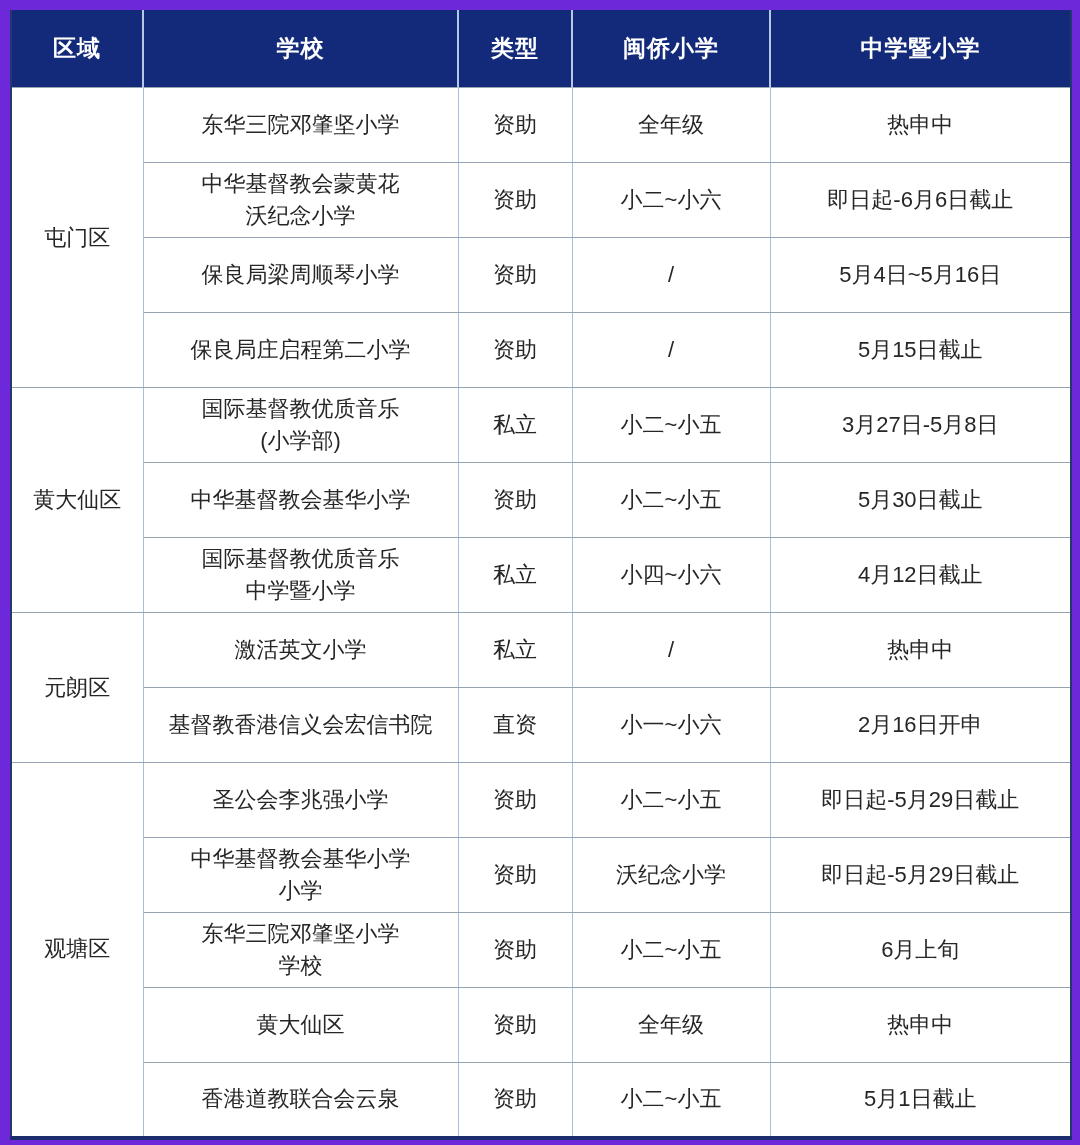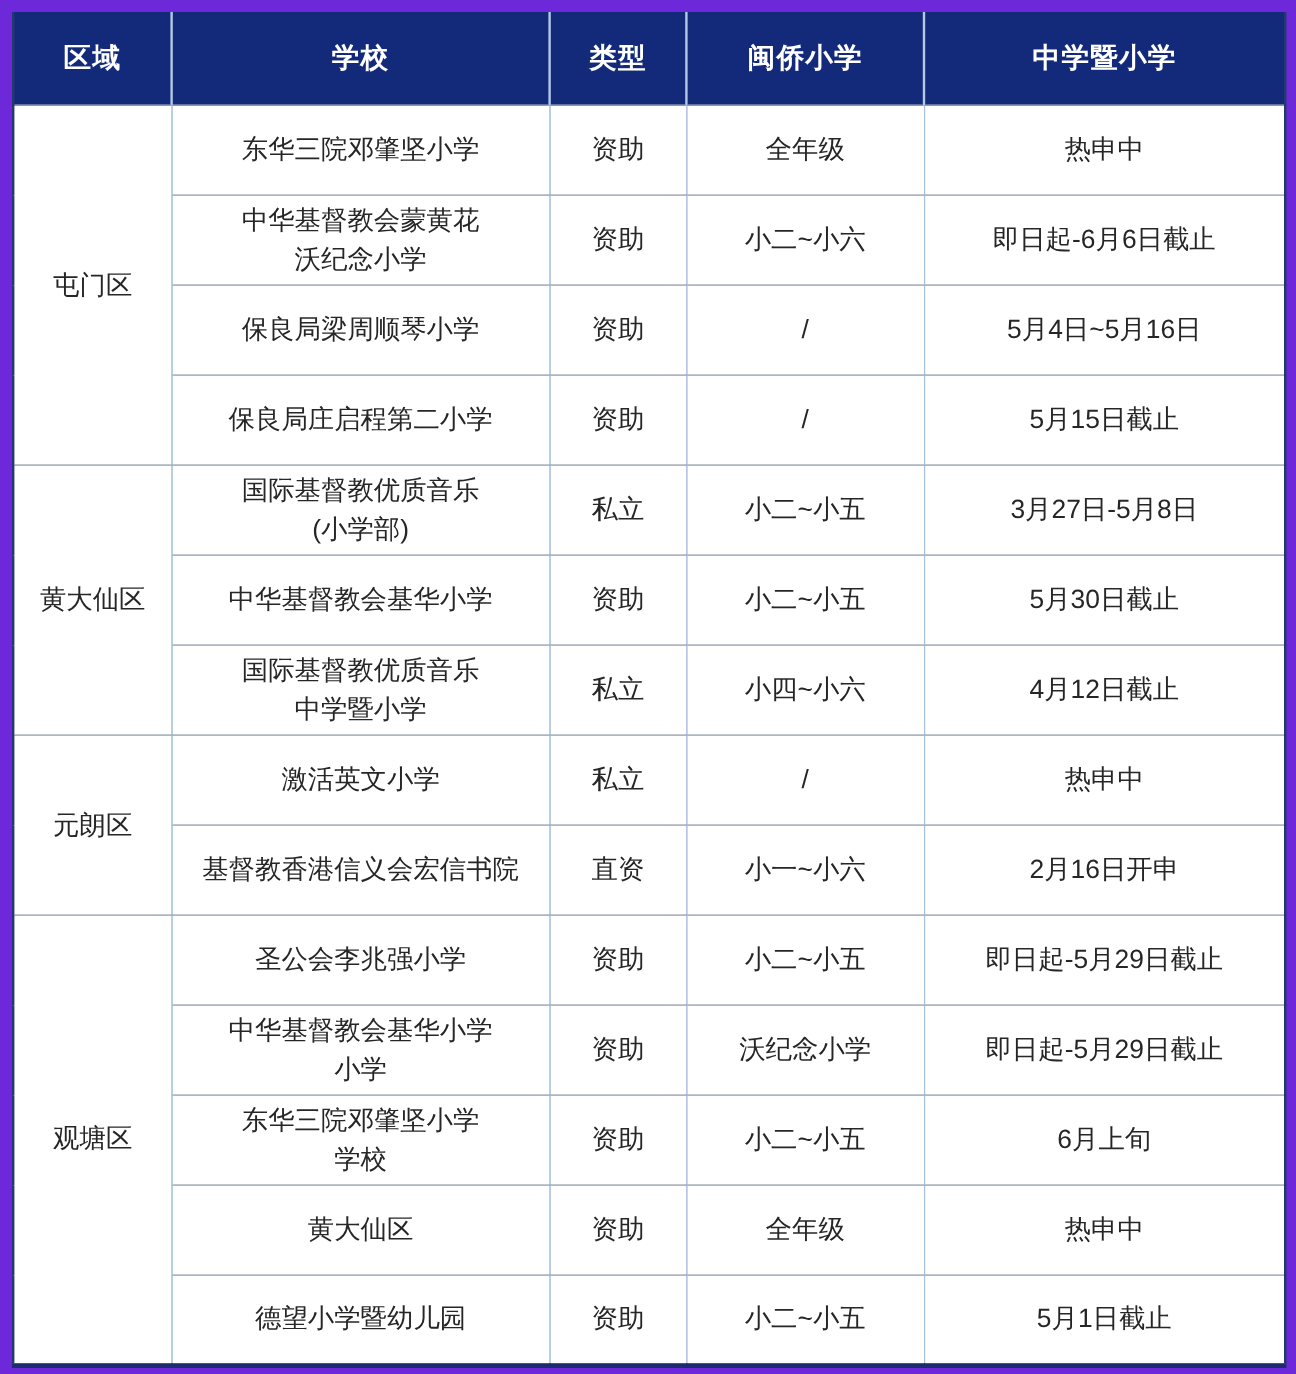--- a/index.html
+++ b/index.html
@@ -171,20 +171,20 @@
         <td>小二~小五</td>
         <td>6月上旬</td>
       </tr>
       <tr>
         <td>黄大仙区</td>
         <td>资助</td>
         <td>全年级</td>
         <td>热申中</td>
       </tr>
       <tr>
-        <td>德望小学暨幼儿园</td>
+        <td>香港道教联合会云泉</td>
         <td>资助</td>
         <td>小二~小五</td>
         <td>5月1日截止</td>
       </tr>
     </tbody>
   </table>
 </div>
 
 </body></html>

